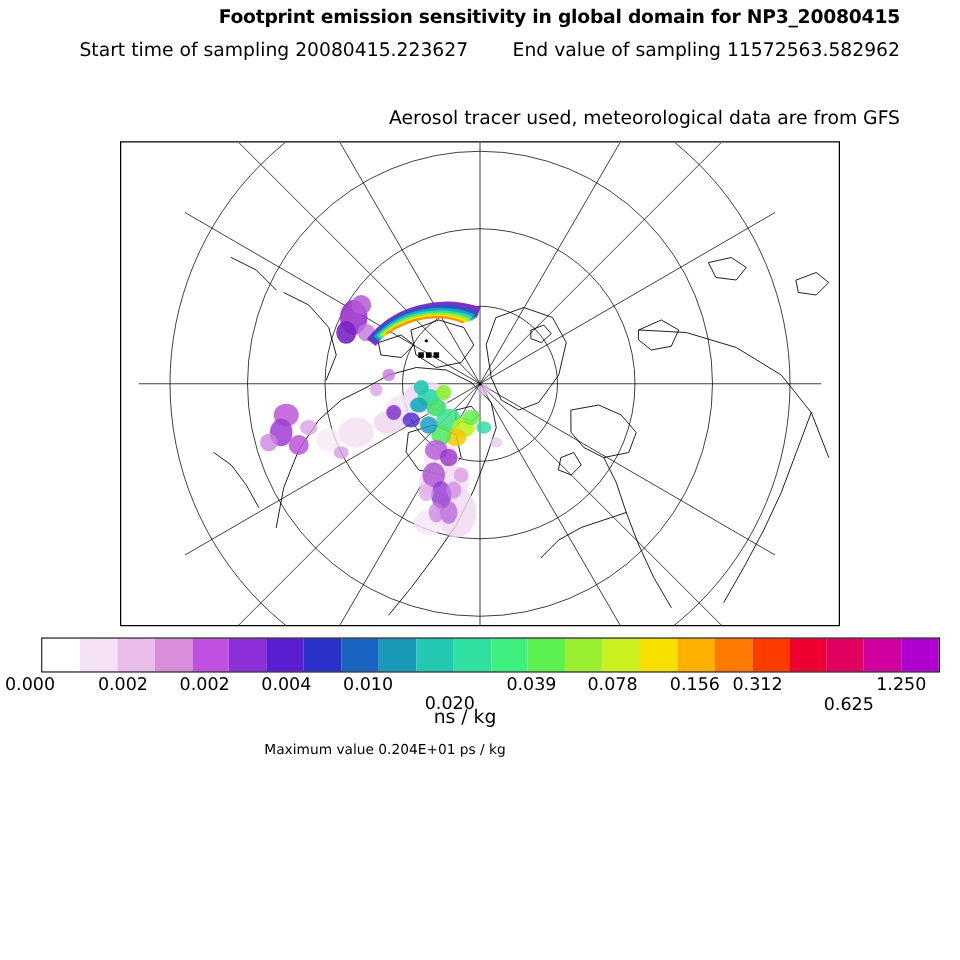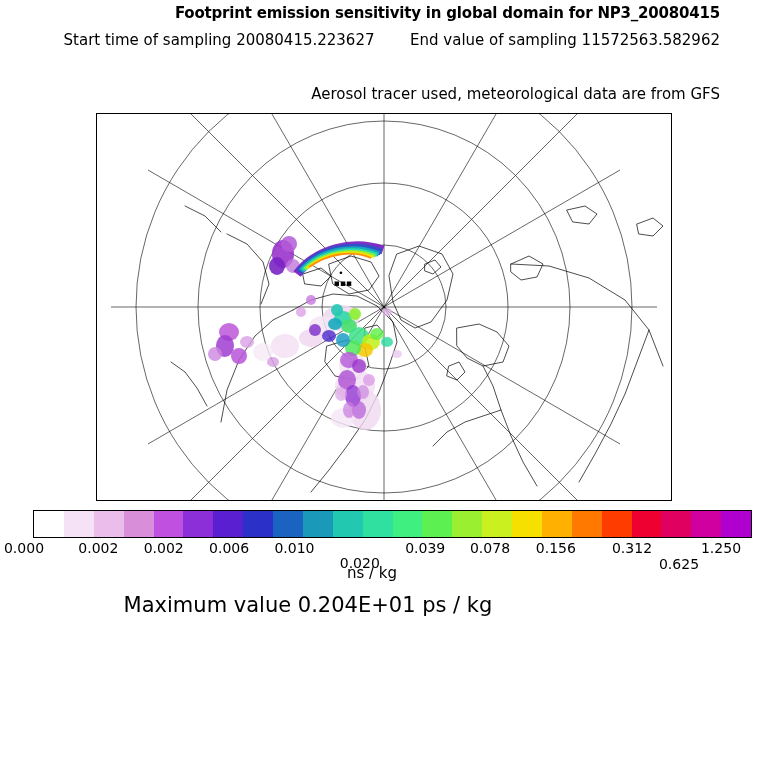--- a/index.html
+++ b/index.html
@@ -108,21 +108,21 @@
     width: 744px;
     text-align: center;
     font-size: 15px;
   }
   .maxval {
     position: absolute;
     top: 593px;
     left: 0;
     width: 616px;
     text-align: center;
-    font-size: 21px;
+    font-size: 11px;
   }
   .map-label {
     font-size: 9px;
     font-family: "DejaVu Sans", sans-serif;
     fill: #000;
   }
 </style>
 </head>
 <body>
 
@@ -313,27 +313,27 @@
       <div class="sw" style="background: rgb(255, 60, 0);"></div>
       <div class="sw" style="background: rgb(238, 0, 48);"></div>
       <div class="sw" style="background: rgb(224, 0, 96);"></div>
       <div class="sw" style="background: rgb(208, 0, 160);"></div>
       <div class="sw" style="background: rgb(176, 0, 208);"></div>
     </div>
   <div id="cbar-labels">
       <span style="transform: translateX(-50%); left: 24px;">0.000</span>
       <span style="left: 98.3636px;">0.002</span>
       <span style="left: 163.727px;">0.002</span>
-      <span style="left: 229.091px;">0.006</span>
+      <span style="left: 229.091px;">0.004</span>
       <span style="left: 294.455px;">0.010</span>
       <span style="left: 359.818px; margin-top: 15px;">0.020</span>
       <span style="left: 425.182px;">0.039</span>
       <span style="left: 490px;">0.078</span>
       <span style="left: 555.909px;">0.156</span>
-      <span style="left: 632px;">0.312</span>
+      <span style="left: 606px;">0.312</span>
       <span style="left: 679px; margin-top: 16px;">0.625</span>
       <span style="left: 721px;">1.250</span>
     </div>
 
   <div class="unit">ns / kg</div>
   <div class="maxval">Maximum value  0.204E+01 ps / kg</div>
 
 </div>
 
 </body></html>

